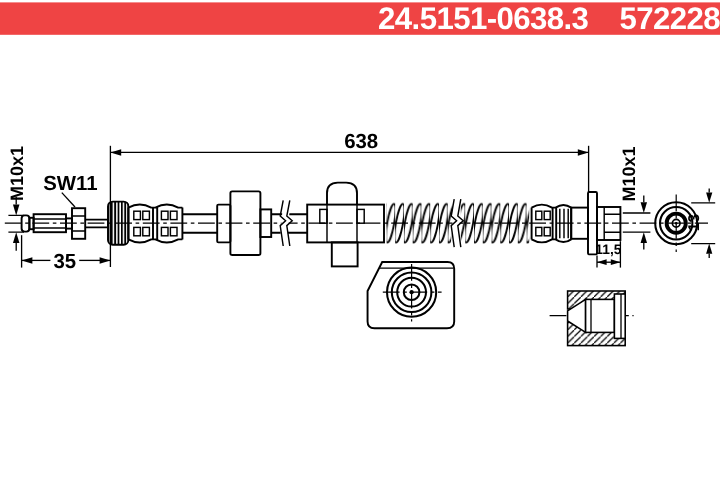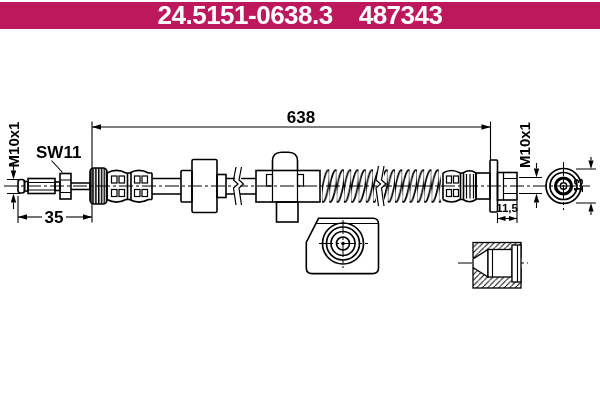--- a/index.html
+++ b/index.html
@@ -7,23 +7,23 @@
        font-family:"Liberation Sans",sans-serif;}
   .header{position:absolute;left:0;top:2px;width:600px;height:27px;
           display:flex;align-items:center;justify-content:center;gap:26px;
           background:#1412d0;color:#fff;font-weight:bold;font-size:26px;letter-spacing:-0.5px;}
   svg{position:absolute;left:0;top:0;}
   .lbl{font-family:"Liberation Sans",sans-serif;font-weight:bold;fill:#000;}
 </style>
 </head>
 <body>
 
-<div class="header" style="background-color: #be185d;">
+<div class="header" style="background-color: #ef4444; justify-content: flex-end;">
   <span>24.5151-0638.3</span>
-  <span>487343</span>
+  <span>572228</span>
 </div>
 
 <svg width="600" height="400" viewBox="0 0 600 400">
   <defs>
     <pattern id="knurl" width="2.8" height="4" patternUnits="userSpaceOnUse">
       <rect width="1.5" height="4" fill="#000"></rect>
     </pattern>
     <pattern id="coil" x="322" y="168" width="7.3" height="36" patternUnits="userSpaceOnUse">
       <ellipse cx="3.6" cy="18" rx="2.9" ry="16.3" fill="none" stroke="#000" stroke-width="1.5" transform="rotate(10 3.6 18)"></ellipse>
     </pattern>

